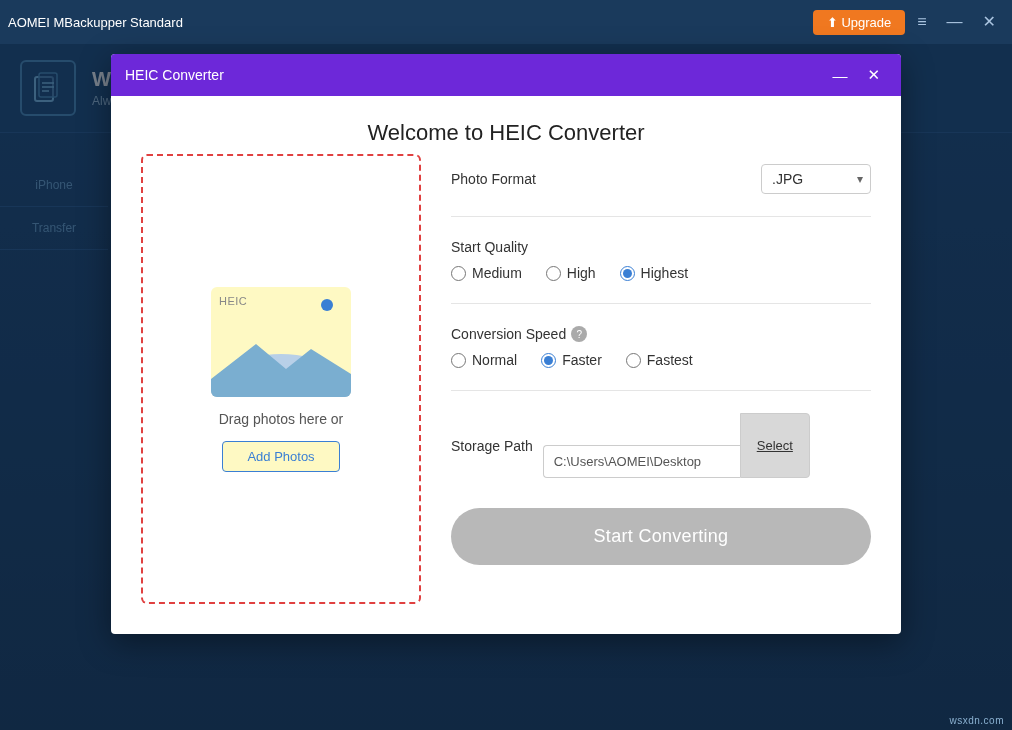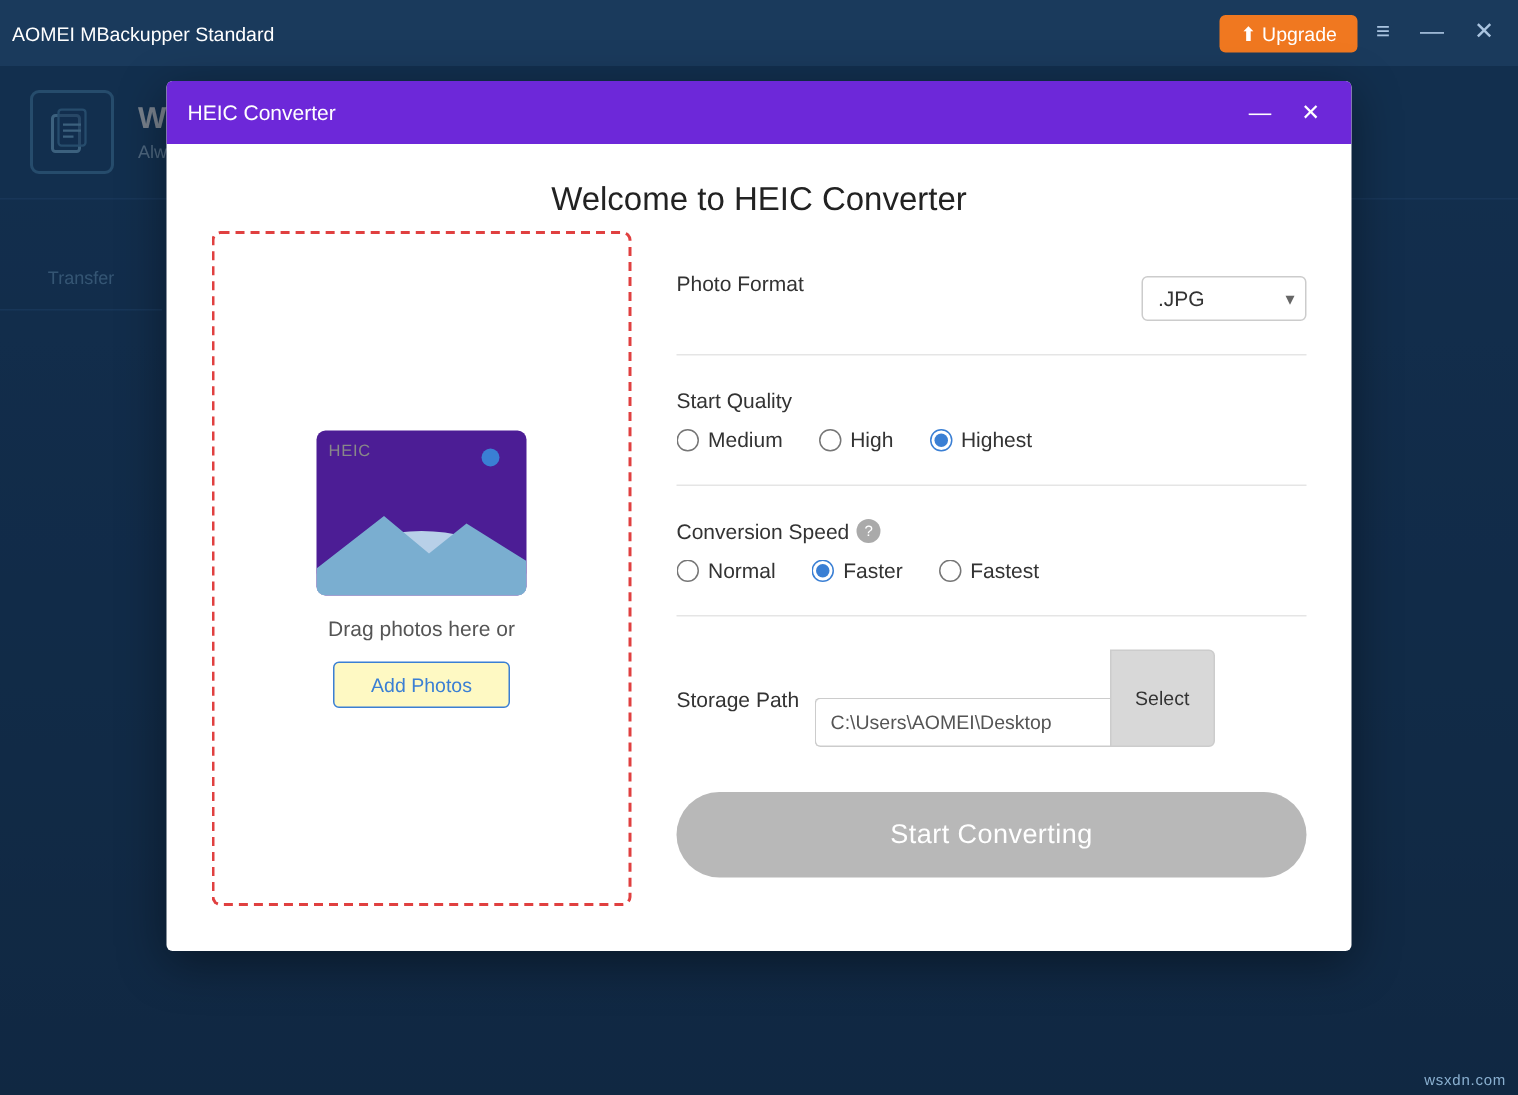--- a/index.html
+++ b/index.html
@@ -179,21 +179,21 @@
       display: flex;
       flex-direction: column;
       align-items: center;
       justify-content: center;
       padding: 20px;
       gap: 14px;
     }
     .heic-preview {
       width: 140px;
       height: 110px;
-      background: #4c1d95;
+      background: #fef9c3;
       border-radius: 6px;
       position: relative;
       overflow: hidden;
       display: flex;
       align-items: flex-start;
       justify-content: flex-start;
     }
     .heic-label {
       position: absolute;
       top: 8px;
@@ -277,21 +277,20 @@
       background: white;
       cursor: pointer;
       appearance: none;
       -webkit-appearance: none;
       position: relative;
       min-width: 110px;
     }
     .select-wrapper {
       position: relative;
       display: inline-block;
-      margin-top: 20px;
     }
     .select-wrapper::after {
       content: '▾';
       position: absolute;
       right: 8px;
       top: 50%;
       transform: translateY(-50%);
       pointer-events: none;
       color: #666;
       font-size: 12px;
@@ -338,20 +337,21 @@
       margin-top: 32px;
     }
     .storage-select-btn {
       background: #d8d8d8;
       border: 1px solid #ccc;
       border-radius: 0 4px 4px 0;
       padding: 8px 16px;
       font-size: 13px;
       color: #333;
       cursor: pointer;
+      text-decoration: underline;
     }
 
     .start-btn {
       background: #b8b8b8;
       color: white;
       border: none;
       border-radius: 30px;
       padding: 18px 30px;
       font-size: 18px;
       font-weight: 500;
@@ -410,20 +410,21 @@
         <line x1="11" y1="20" x2="18" y2="20" stroke="#7ab8e0" stroke-width="1.5"></line>
       </svg>
     </div>
     <div class="app-title-group">
       <h1>Welcome to AOMEI MBackupper</h1>
       <p>Always keep your data safer</p>
     </div>
   </div>
 
   <div class="sidebar-labels">
+    <div class="sidebar-item-stub">iPhone</div>
     <div class="sidebar-item-stub">Transfer</div>
   </div>
 </div>
 
 <div class="dialog-overlay">
   <div class="dialog">
 
     <div class="dialog-titlebar">
       <span>HEIC Converter</span>
       <div class="dialog-win-btns">

